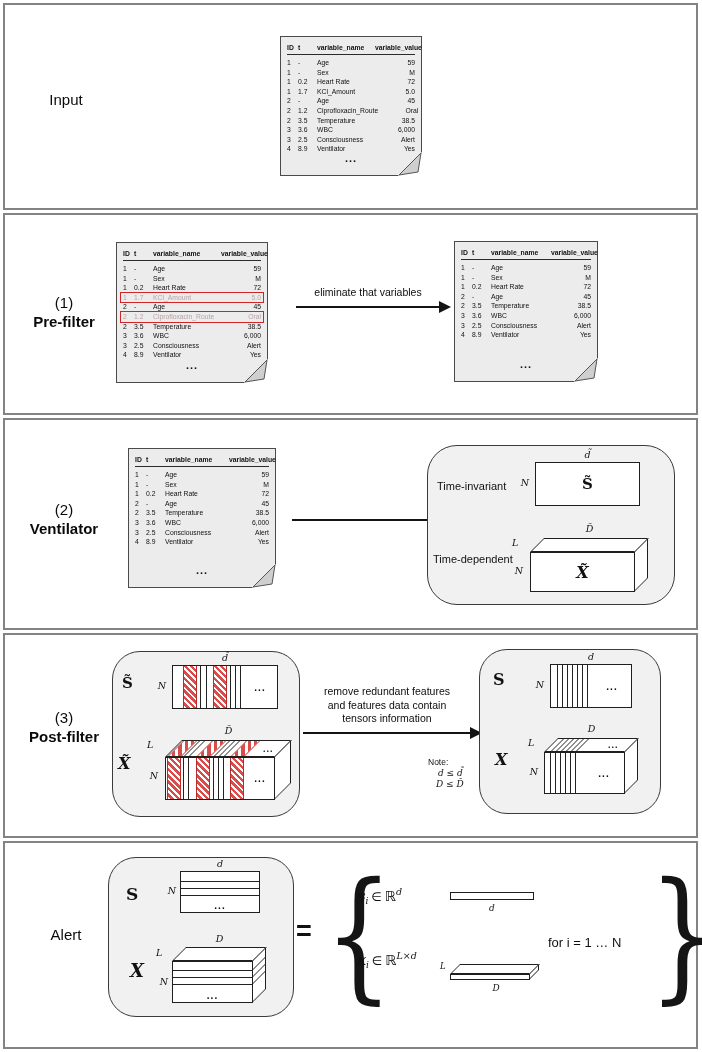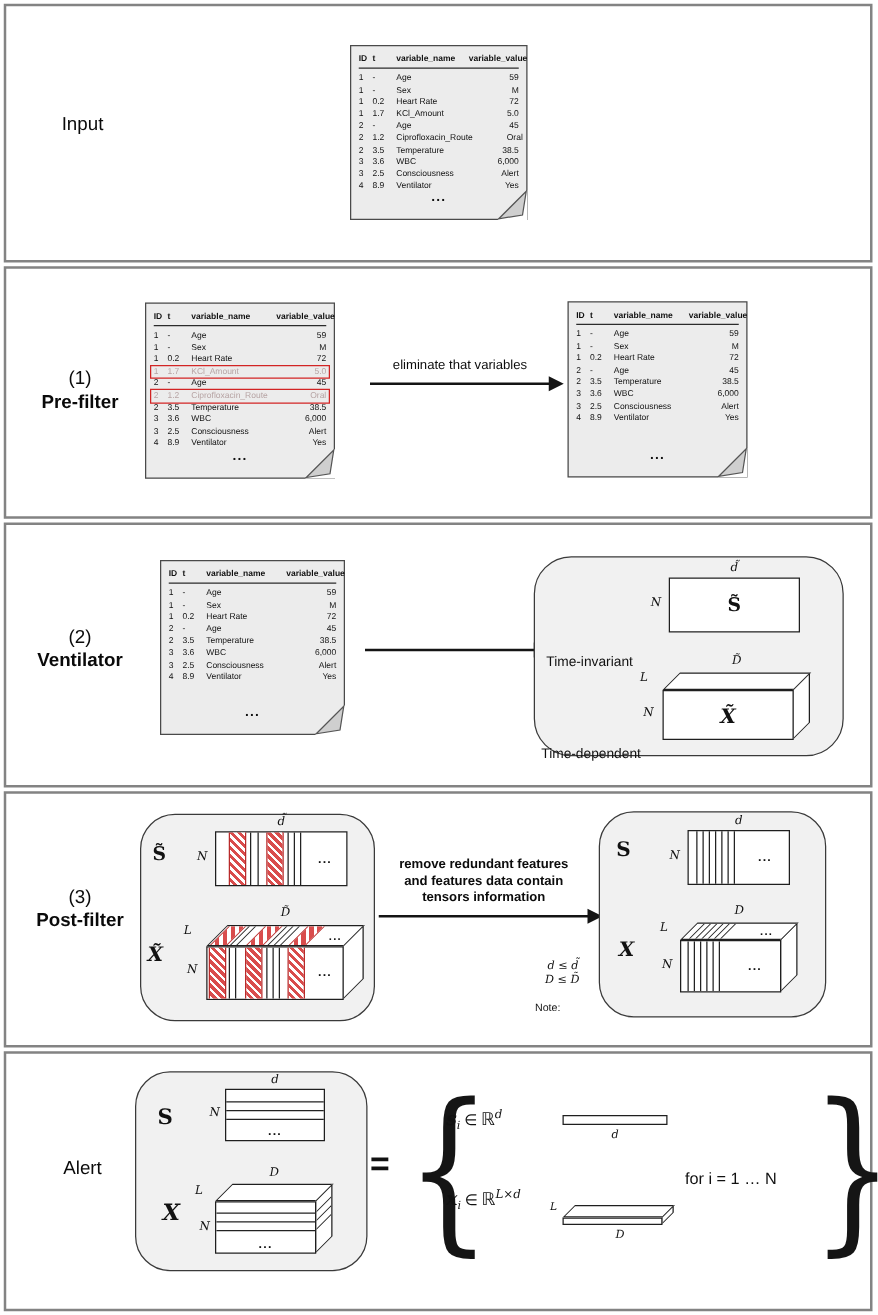--- a/index.html
+++ b/index.html
@@ -49,21 +49,21 @@
   .tell2{position:absolute;top:0;bottom:0;display:flex;align-items:center;justify-content:center;
          font-weight:700;font-size:9px;letter-spacing:1px;}
   .unskew{display:inline-block;transform:skewX(45deg);}
   .ctr{display:flex;align-items:center;justify-content:center;}
 
   .slabel{font-family:"DejaVu Serif",serif;font-weight:700;font-size:15px;position:absolute;}
   .xlabel{font-family:"DejaVu Serif",serif;font-weight:700;font-style:italic;font-size:16px;position:absolute;}
   .it{font-family:"DejaVu Serif",serif;font-style:italic;font-size:9.5px;position:absolute;}
   .dimlab{text-align:center;}
 
-  .small{font-size:8.5px;position:absolute;margin-top:44px;}
+  .small{font-size:8.5px;position:absolute;}
 
   
   .mvar{font-family:"DejaVu Serif",serif;font-weight:700;font-style:italic;font-size:15px;}
   .sub{font-family:"DejaVu Serif",serif;font-style:italic;font-size:9px;vertical-align:-3px;}
   .sup{font-family:"DejaVu Serif",serif;font-style:italic;font-size:9.5px;vertical-align:6px;}
   .rel{font-size:12px;padding:0 3px;}
   .bb{font-family:"DejaVu Sans",sans-serif;font-size:14px;}
   .mrow{position:absolute;white-space:nowrap;}
   .brace{position:absolute;font-family:"DejaVu Serif",serif;font-size:135px;line-height:150px;
          transform:scale(0.8,1.05);color:#151515;font-weight:400;}
@@ -427,21 +427,21 @@
         <div class="vline" style="left: 22px;"></div>
         <div class="vline" style="left: 47px;"></div>
         <div class="vline" style="left: 52px;"></div>
         <div class="vline" style="left: 57px;"></div>
         <div class="vcol" style="left: 1px; width: 12px;"></div>
         <div class="vcol" style="left: 30px; width: 12px;"></div>
         <div class="vcol" style="left: 64px; width: 12px;"></div>
       </div>
   </div>
 
-  <div class="alab" style="left:294px;top:685px;width:186px;line-height:13.5px;font-weight:bold;">
+  <div class="alab" style="left:294px;top:685px;width:186px;line-height:13.5px;">
     <div>remove redundant features</div>
     <div>and features data contain</div>
     <div>tensors information</div>
   </div>
   <div class="arrow" style="left:303px;top:732px;width:168px;"></div>
   <div class="small" style="left:428px;top:757px;font-size:8.5px;">Note:</div>
   <div class="it" style="left:438px;top:768px;font-size:9px;">d ≤ d̃</div>
   <div class="it" style="left:436px;top:779px;font-size:9px;">D ≤ D̃</div>
 
   <div class="rbox" style="left:479px;top:649px;width:182px;height:165px;"></div>

